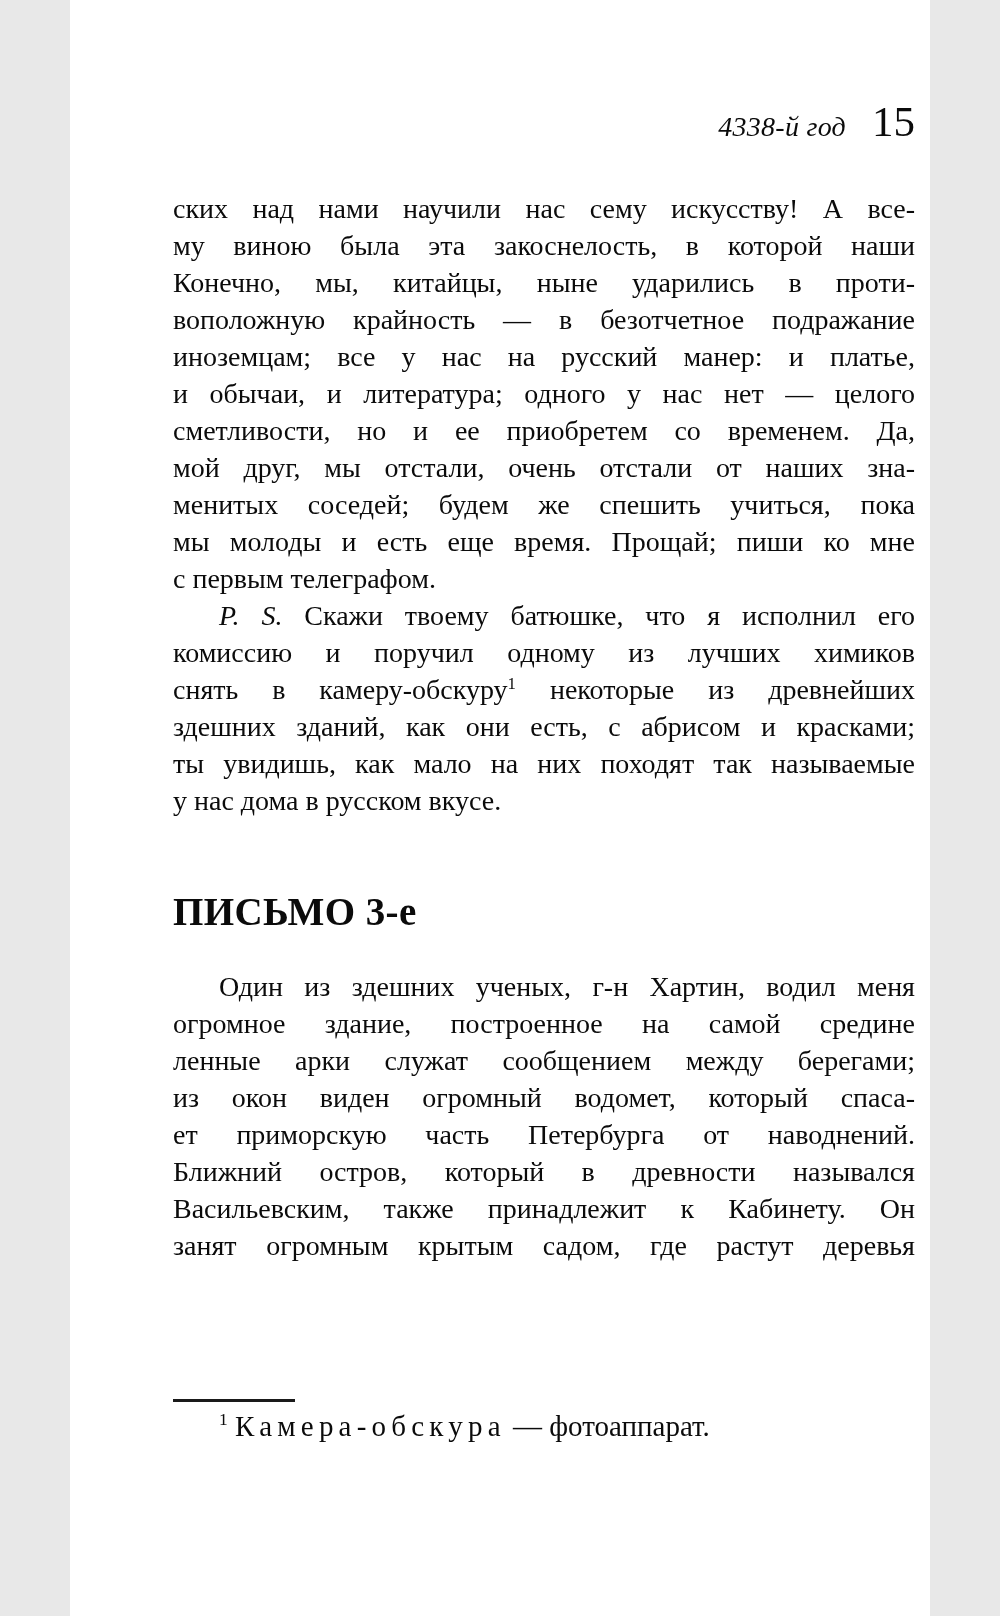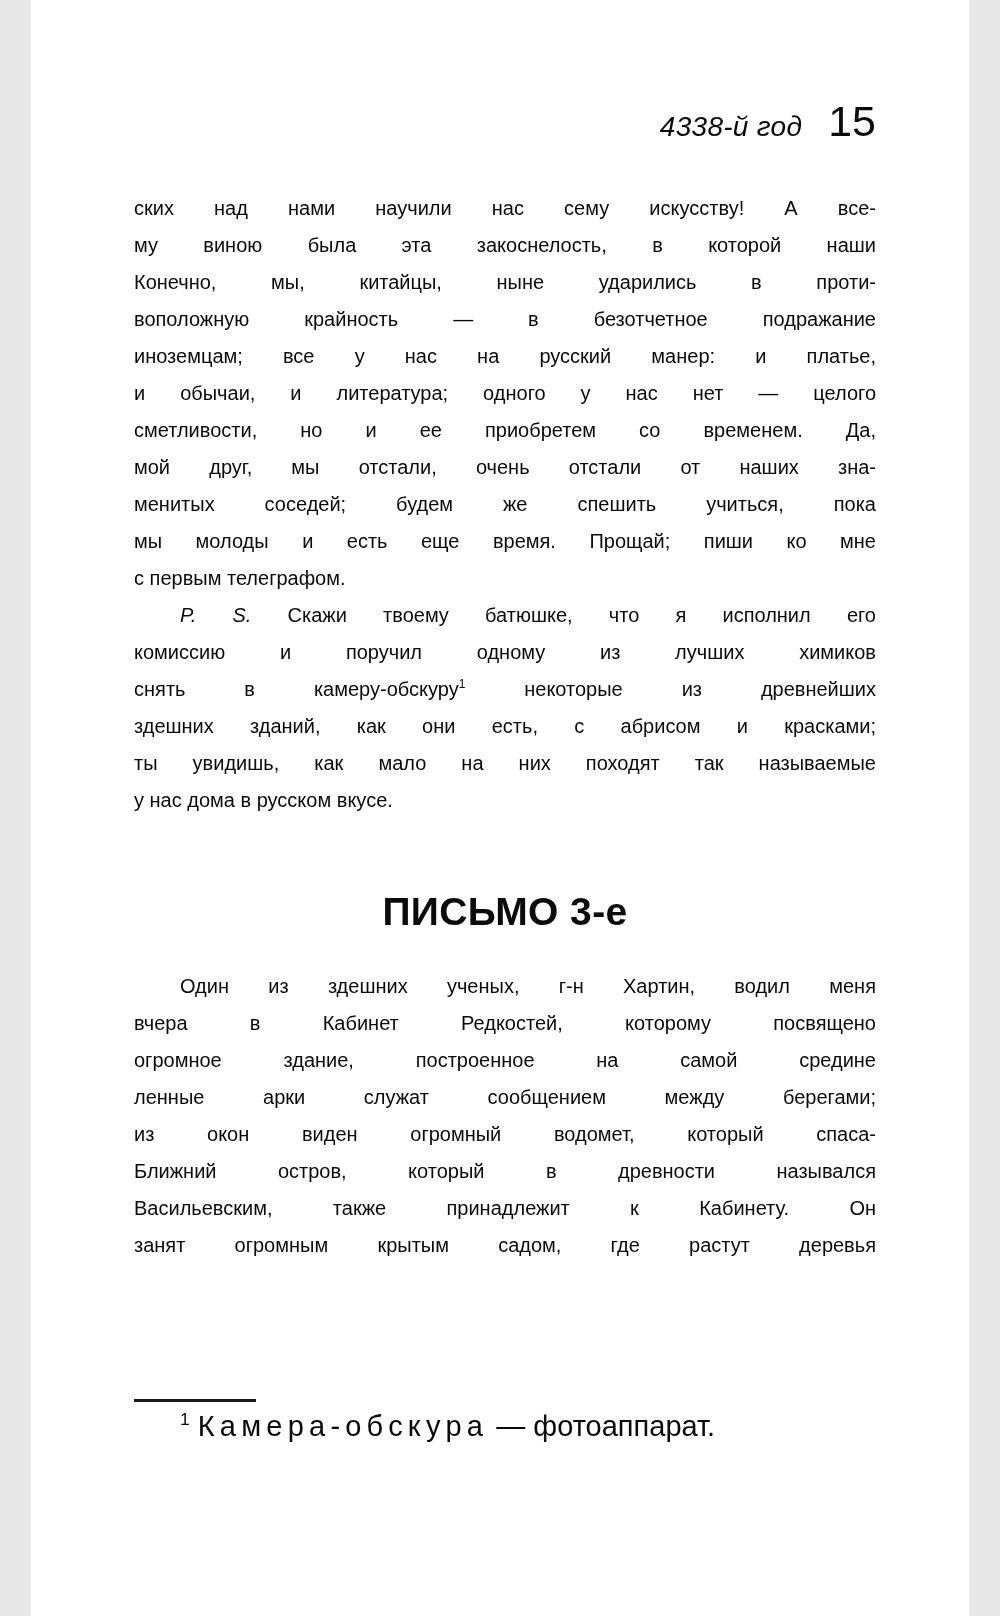--- a/index.html
+++ b/index.html
@@ -1,23 +1,23 @@
 <!DOCTYPE html>
 <html lang="ru"><head>
 <meta charset="utf-8">
 <style>
   html, body { margin: 0; padding: 0; background: #e8e8e8; }
   .page {
     position: relative;
-    width: 938px;
+    width: 860px;
     height: 1616px;
     margin: 0 auto;
     background: #ffffff;
     color: #0b0b0b;
-    font-family: Liberation Sans, sans-serif;
+    font-family: Liberation Serif, serif;
     overflow: hidden;
   }
   
   .header {
     position: absolute;
     top: 100px;
     left: 103px;
     width: 742px;
     display: flex;
     justify-content: flex-end;
@@ -32,21 +32,21 @@
   }
   .page-number {
     font-size: 43px;
     line-height: 1;
   }
   
   .text-block {
     position: absolute;
     left: 103px;
     width: 742px;
-    font-size: 20px;
+    font-size: 28px;
   }
   .block-a { top: 190px; }
   .block-b { top: 968px; }
   .line {
     height: 37px;
     line-height: 37px;
     white-space: nowrap;
   }
   .line.j {
     white-space: normal;
@@ -62,21 +62,21 @@
     line-height: 0;
   }
   .sp { letter-spacing: 0.18em; }
   
   .section-heading {
     position: absolute;
     top: 888px;
     left: 103px;
     width: 742px;
     margin: 0;
-    text-align: center;
+    text-align: left;
     font-weight: bold;
     font-size: 39px;
     line-height: 48px;
     letter-spacing: 0.01em;
   }
   
   .footnote-rule {
     position: absolute;
     top: 1399px;
     left: 103px;
@@ -126,24 +126,24 @@
         <div class="line j"><span>ты увидишь, как мало на них походят так называемые</span></div>
         <div class="line"><span>у нас дома в русском вкусе.</span></div>
       </div>
   </div>
 
   <h2 class="section-heading">ПИСЬМО 3-е</h2>
 
   <div class="text-block block-b">
     <div>
         <div class="line j indent"><span>Один из здешних ученых, г-н Хартин, водил меня</span></div>
-        <div class="line j"><span>вчера в Кабинет Редкостей, которому посвящено</span></div>
         <div class="line j"><span>огромное здание, построенное на самой средине</span></div>
         <div class="line j"><span>ленные арки служат сообщением между берегами;</span></div>
         <div class="line j"><span>из окон виден огромный водомет, который спаса-</span></div>
+        <div class="line j"><span>ет приморскую часть Петербурга от наводнений.</span></div>
         <div class="line j"><span>Ближний остров, который в древности назывался</span></div>
         <div class="line j"><span>Васильевским, также принадлежит к Кабинету. Он</span></div>
         <div class="line j"><span>занят огромным крытым садом, где растут деревья</span></div>
       </div>
   </div>
 
   <div class="footnote-rule"></div>
   <div class="footnote"><sup class="sup">1</sup><span> </span><span class="sp">Камера-обскура</span><span> — фотоаппарат.</span></div>
 
 </div>

